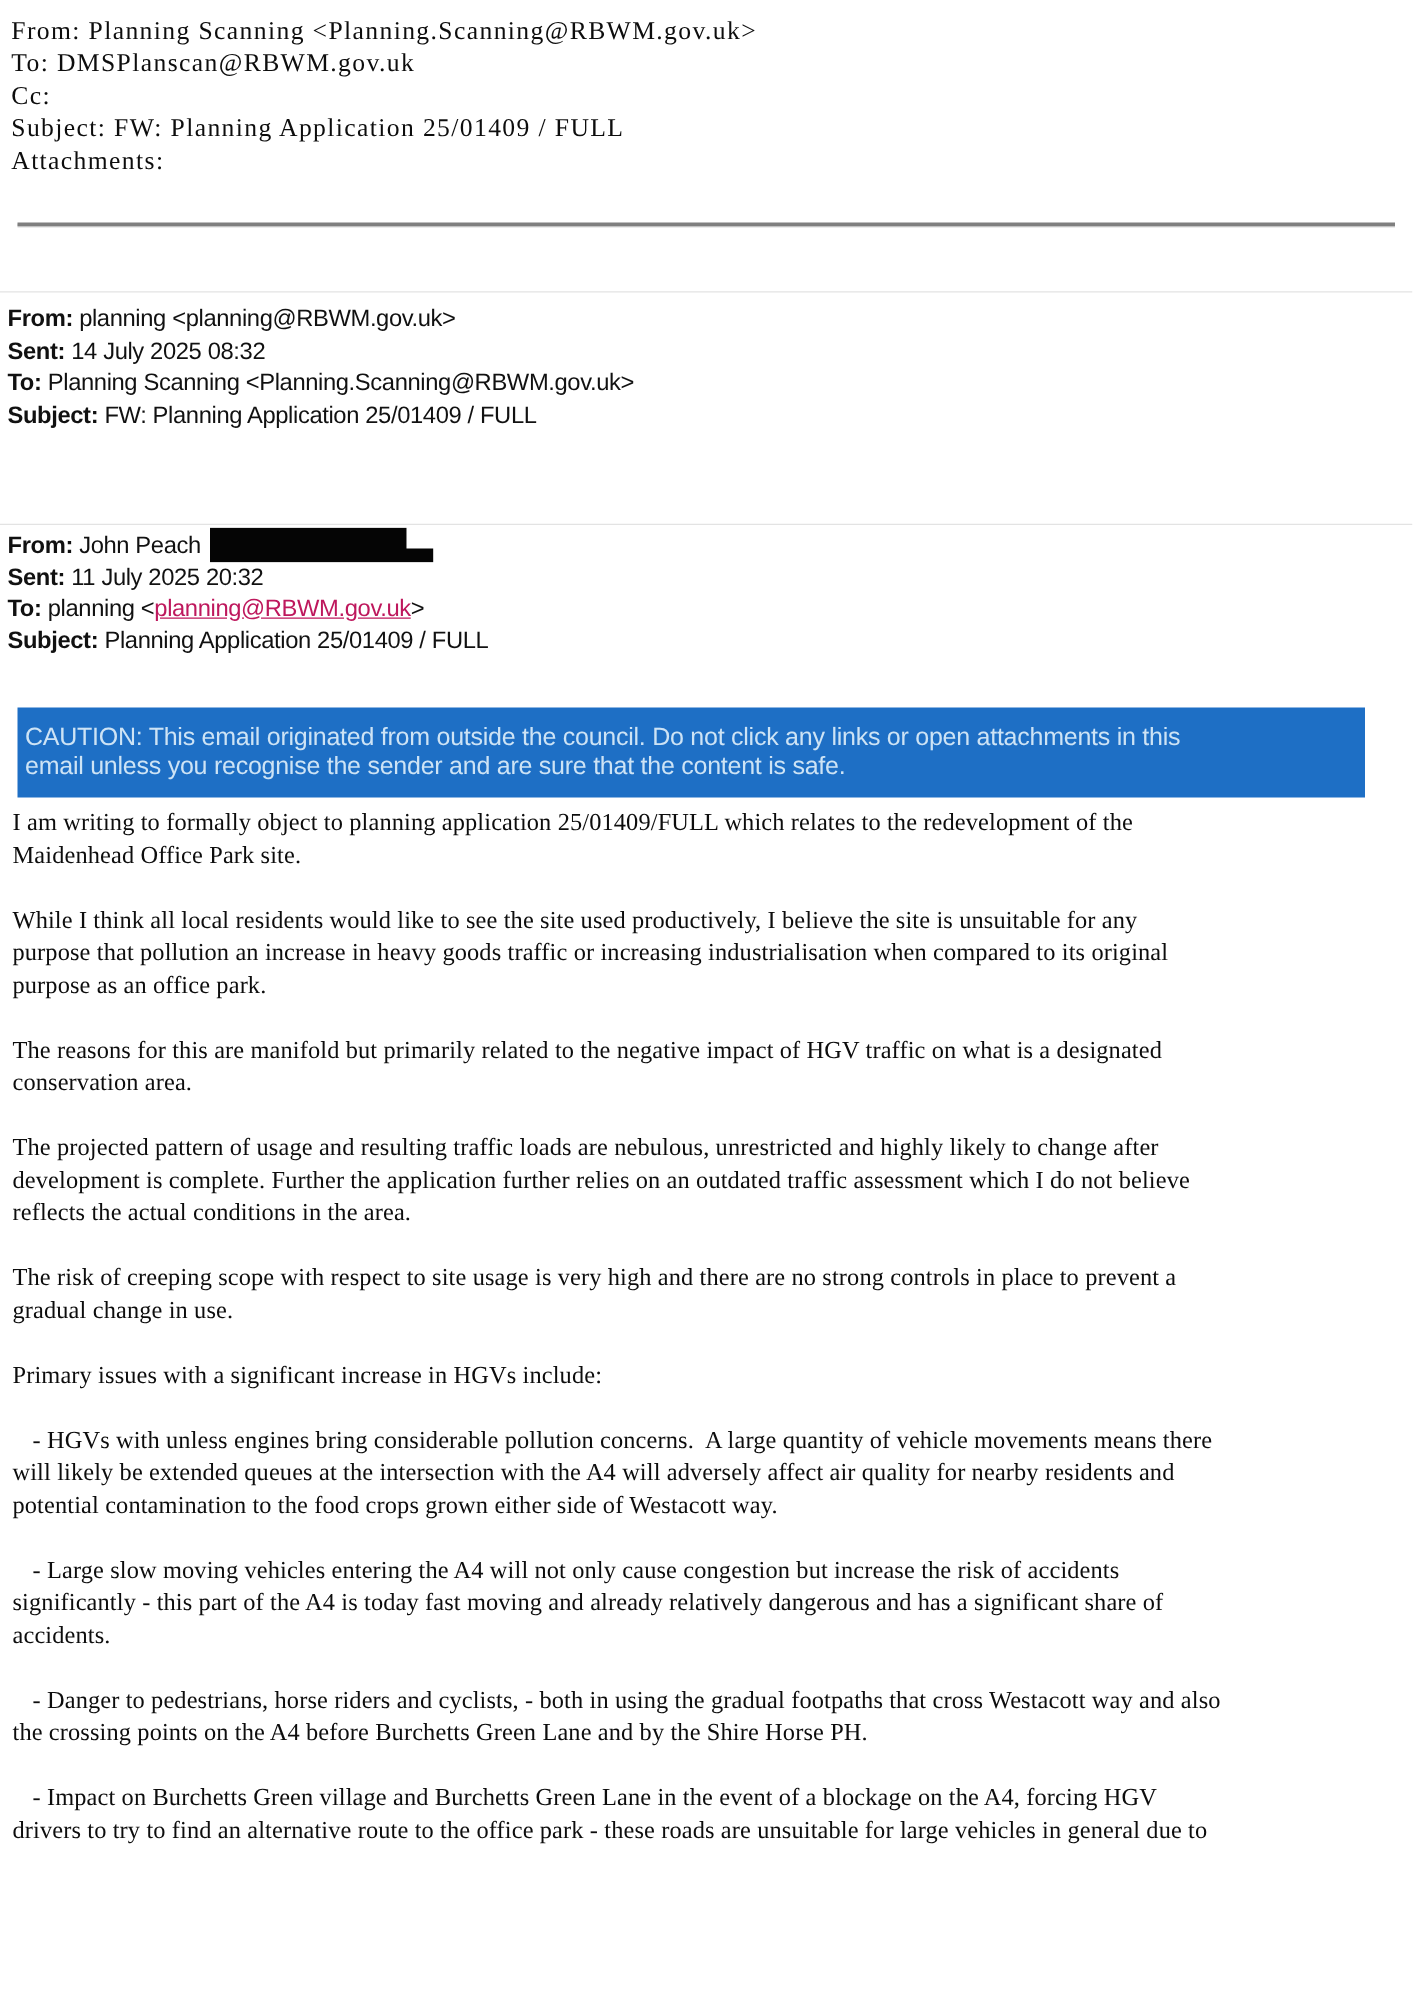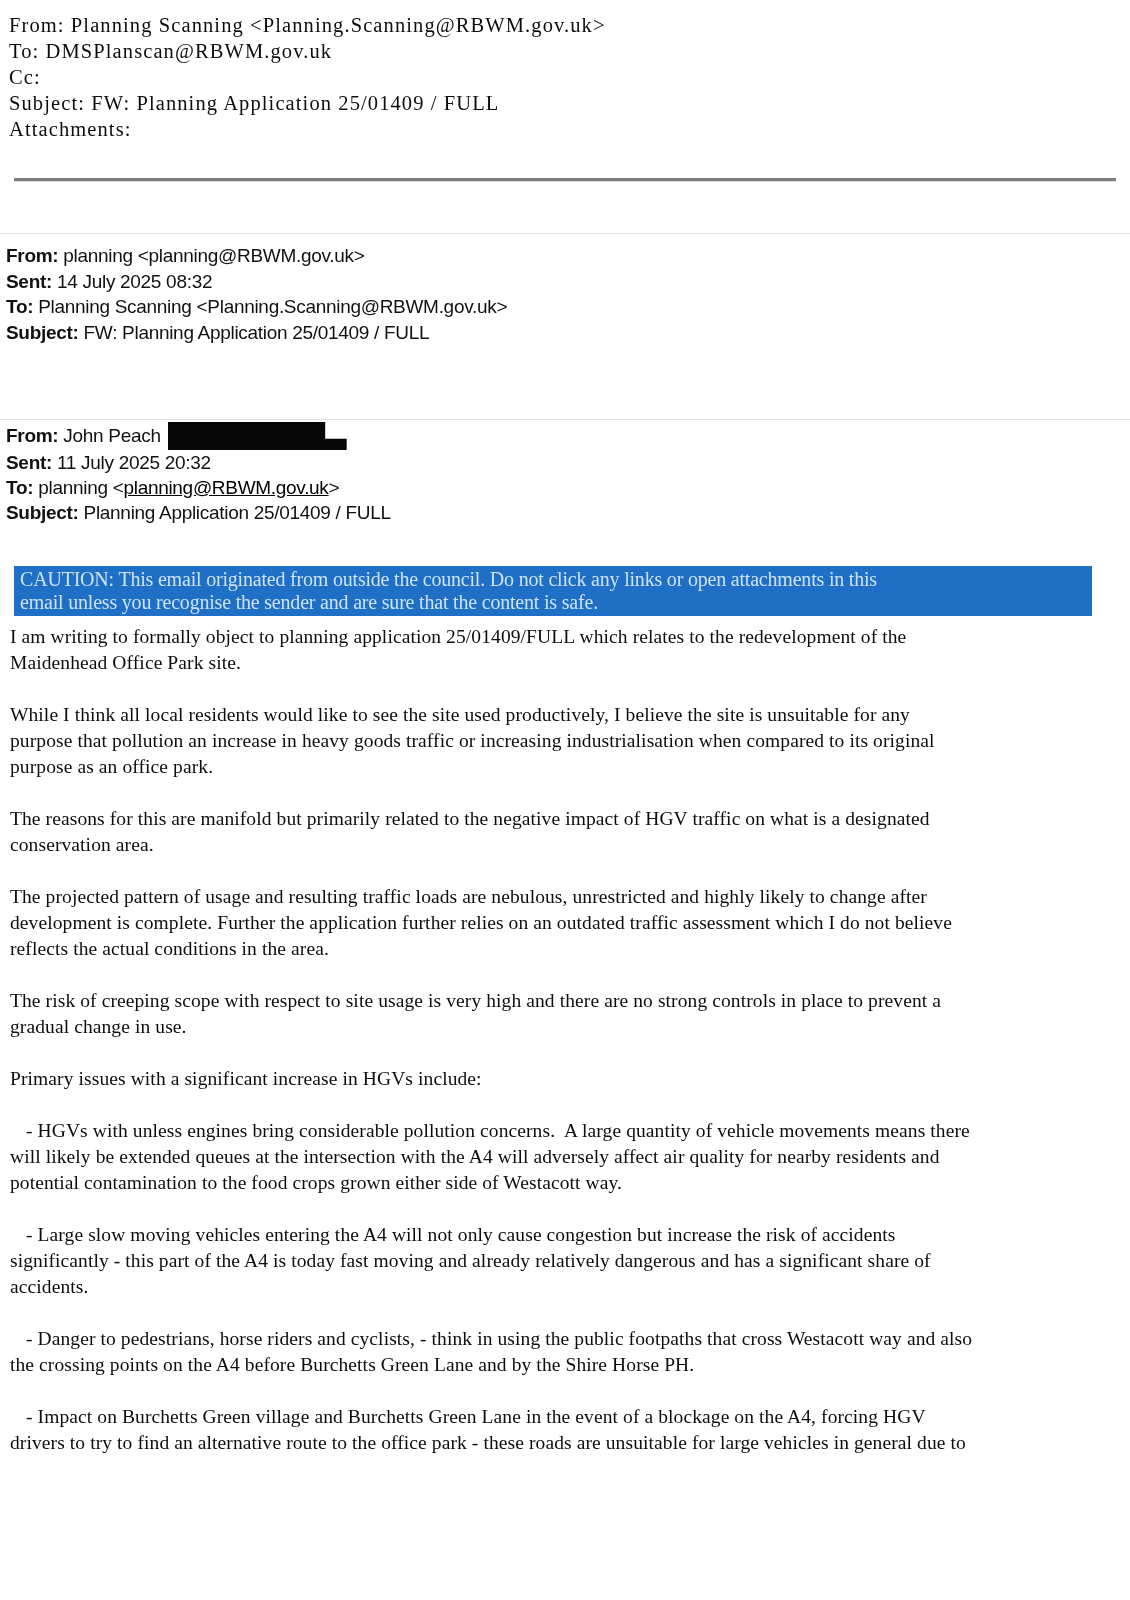--- a/index.html
+++ b/index.html
@@ -49,44 +49,44 @@
     letter-spacing: -0.3px;
     line-height: 25.5px;
     color: #111;
   }
   .fwd-header { margin-top: 9px; }
   .orig-header { margin-top: 2px; line-height: 25px; }
   .sans-header b { font-weight: bold; }
   .sans-header .hline { white-space: pre; }
 
   .email-link {
-    color: #000000;
+    color: #be185d;
     text-decoration: underline;
   }
 
   .redaction {
     display: inline-block;
     width: 179px;
     height: 28px;
     background: #050505;
     margin-left: 7px;
     vertical-align: -8px;
     clip-path: polygon(0 0, 88% 0, 88% 60%, 100% 60%, 100% 100%, 0 100%);
   }
 
   
   .caution {
     margin: 41px 38px 0 14px;
     background: #1e6fc5;
     color: #cde3f5;
-    font-family: Liberation Serif, serif;
+    font-family: Liberation Sans, sans-serif;
     font-size: 20px;
     letter-spacing: -0.2px;
     line-height: 23px;
-    padding: 2px 6px;
+    padding: 13px 6px;
   }
   .caution .cline { white-space: pre; }
 
   
   .letter {
     margin: 8px 0 0 10px;
     font-size: 19.5px;
     line-height: 26px;
     letter-spacing: 0.1px;
   }
@@ -163,21 +163,21 @@
         <div class="bline first">- HGVs with unless engines bring considerable pollution concerns.  A large quantity of vehicle movements means there</div>
         <div class="bline">will likely be extended queues at the intersection with the A4 will adversely affect air quality for nearby residents and</div>
         <div class="bline">potential contamination to the food crops grown either side of Westacott way.</div>
       </div>
       <div class="para indent">
         <div class="bline first">- Large slow moving vehicles entering the A4 will not only cause congestion but increase the risk of accidents</div>
         <div class="bline">significantly - this part of the A4 is today fast moving and already relatively dangerous and has a significant share of</div>
         <div class="bline">accidents.</div>
       </div>
       <div class="para indent">
-        <div class="bline first">- Danger to pedestrians, horse riders and cyclists, - think in using the public footpaths that cross Westacott way and also</div>
+        <div class="bline first">- Danger to pedestrians, horse riders and cyclists, - both in using the gradual footpaths that cross Westacott way and also</div>
         <div class="bline">the crossing points on the A4 before Burchetts Green Lane and by the Shire Horse PH.</div>
       </div>
       <div class="para indent">
         <div class="bline first">- Impact on Burchetts Green village and Burchetts Green Lane in the event of a blockage on the A4, forcing HGV</div>
         <div class="bline">drivers to try to find an alternative route to the office park - these roads are unsuitable for large vehicles in general due to</div>
       </div>
     </section>
 
 </div>
 

